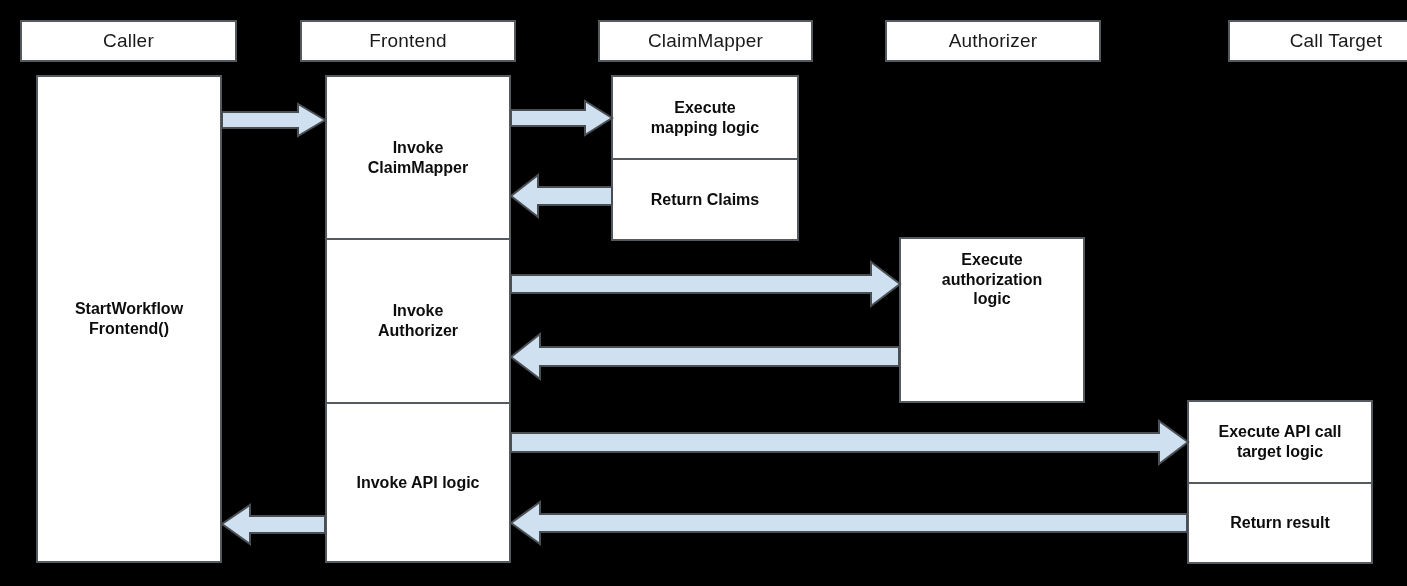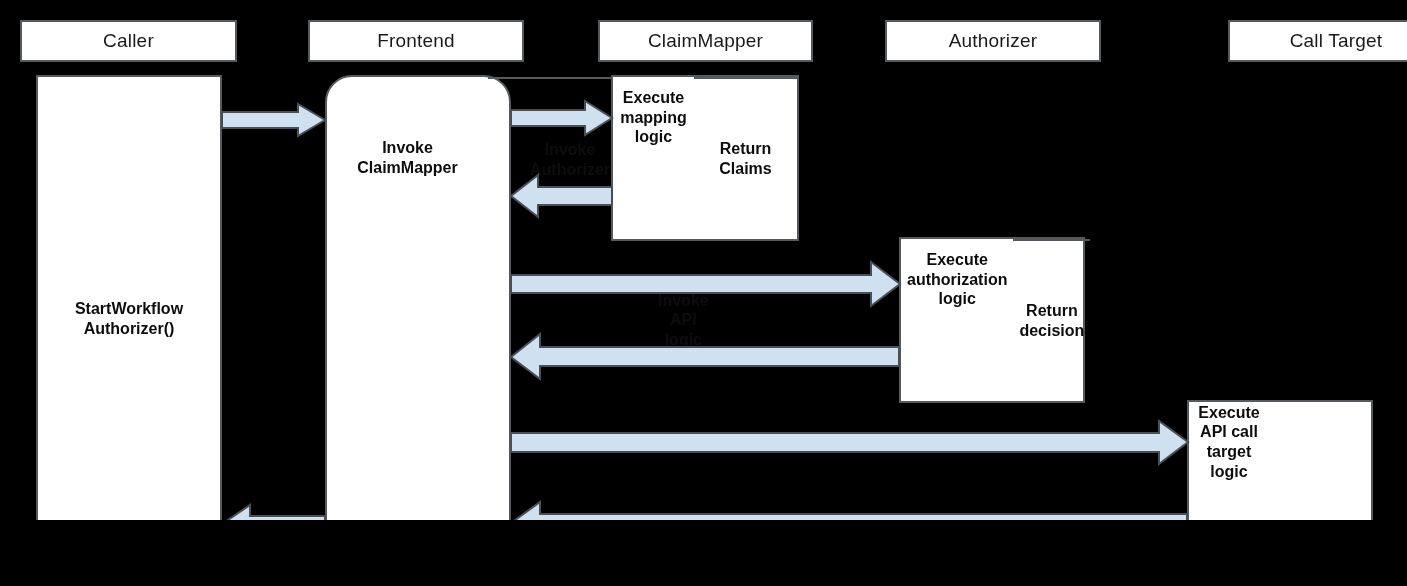--- a/index.html
+++ b/index.html
@@ -6,21 +6,21 @@
     margin: 0;
     padding: 0;
     background: #000000;
   }
   body {
     font-family: "Liberation Sans", sans-serif;
   }
   #diagram {
     position: relative;
     width: 1407px;
-    height: 520px;
+    height: 585px;
     background: #000000;
     overflow: hidden;
   }
   
   .participant {
     position: absolute;
     background: #ffffff;
     border: 2px solid #555a5e;
     box-sizing: border-box;
     display: flex;
@@ -31,21 +31,21 @@
     font-weight: 400;
     letter-spacing: 0.2px;
   }
   
   .activation {
     position: absolute;
     background: #ffffff;
     border: 2px solid #555a5e;
     box-sizing: border-box;
     display: flex;
-    flex-direction: row;
+    flex-direction: column;
   }
   .seg {
     flex: 1 1 auto;
     display: flex;
     align-items: center;
     justify-content: center;
     text-align: center;
     color: #0d0d0d;
     font-size: 16px;
     font-weight: bold;
@@ -64,62 +64,62 @@
   .arrow svg { display: block; overflow: visible; }
 </style>
 </head>
 <body>
 
 <div id="diagram">
 
   <div class="participant" style="left:20px; top:20px; width:217px; height:42px;">
     <span>Caller</span>
   </div>
-  <div class="participant" style="left:308px; top:20px; width:216px; height:42px;">
+  <div class="participant" style="left:300px; top:20px; width:216px; height:42px;">
     <span>Frontend</span>
   </div>
   <div class="participant" style="left:598px; top:20px; width:215px; height:42px;">
     <span>ClaimMapper</span>
   </div>
   <div class="participant" style="left:885px; top:20px; width:216px; height:42px;">
     <span>Authorizer</span>
   </div>
   <div class="participant" style="left:1228px; top:20px; width:216px; height:42px;">
     <span>Call Target</span>
   </div>
 
   <div class="activation" style="left:36px; top:75px; width:186px; height:488px;">
     <div class="seg" style="white-space:pre-line;">StartWorkflow
-Authorizer()</div>
+Frontend()</div>
   </div>
 
-  <div class="activation" style="left:325px; top:75px; width:186px; height:488px;border-radius:27px;">
+  <div class="activation" style="left:325px; top:75px; width:186px; height:488px;">
     <div class="seg" style="white-space:pre-line; height:161px; flex:0 0 161px;">Invoke
 ClaimMapper</div>
     <div class="seg" style="white-space:pre-line; height:164px; flex:0 0 164px;">Invoke
 Authorizer</div>
     <div class="seg" style="white-space:pre-line;">Invoke API logic</div>
   </div>
 
   <div class="activation" style="left:611px; top:75px; width:188px; height:166px;">
     <div class="seg" style="white-space:pre-line; height:81px; flex:0 0 81px;">Execute
 mapping logic</div>
     <div class="seg" style="white-space:pre-line;">Return Claims</div>
   </div>
 
   <div class="activation" style="left:899px; top:237px; width:186px; height:166px;">
     <div class="seg" style="white-space:pre-line; height:81px; flex:0 0 81px;">Execute
 authorization
 logic</div>
-    <div class="seg" style="white-space:pre-line;">Return decision</div>
   </div>
 
   <div class="activation" style="left:1187px; top:400px; width:186px; height:164px;">
     <div class="seg" style="white-space:pre-line; height:80px; flex:0 0 80px;">Execute API call
 target logic</div>
+    <div class="seg" style="white-space:pre-line;">Return result</div>
   </div>
 
   <div class="arrow" style="left:222px; top:103px; width:104px; height:34px;">
     <svg width="104" height="34" viewBox="0 0 104 34">
       <polygon points="0,9 76,9 76,1 103,17 76,33 76,25 0,25" fill="#cfe0f1" stroke="#4a4f54" stroke-width="2" stroke-linejoin="miter"></polygon>
     </svg>
   </div>
 
   <div class="arrow" style="left:511px; top:100px; width:102px; height:36px;">
     <svg width="102" height="36" viewBox="0 0 102 36">

